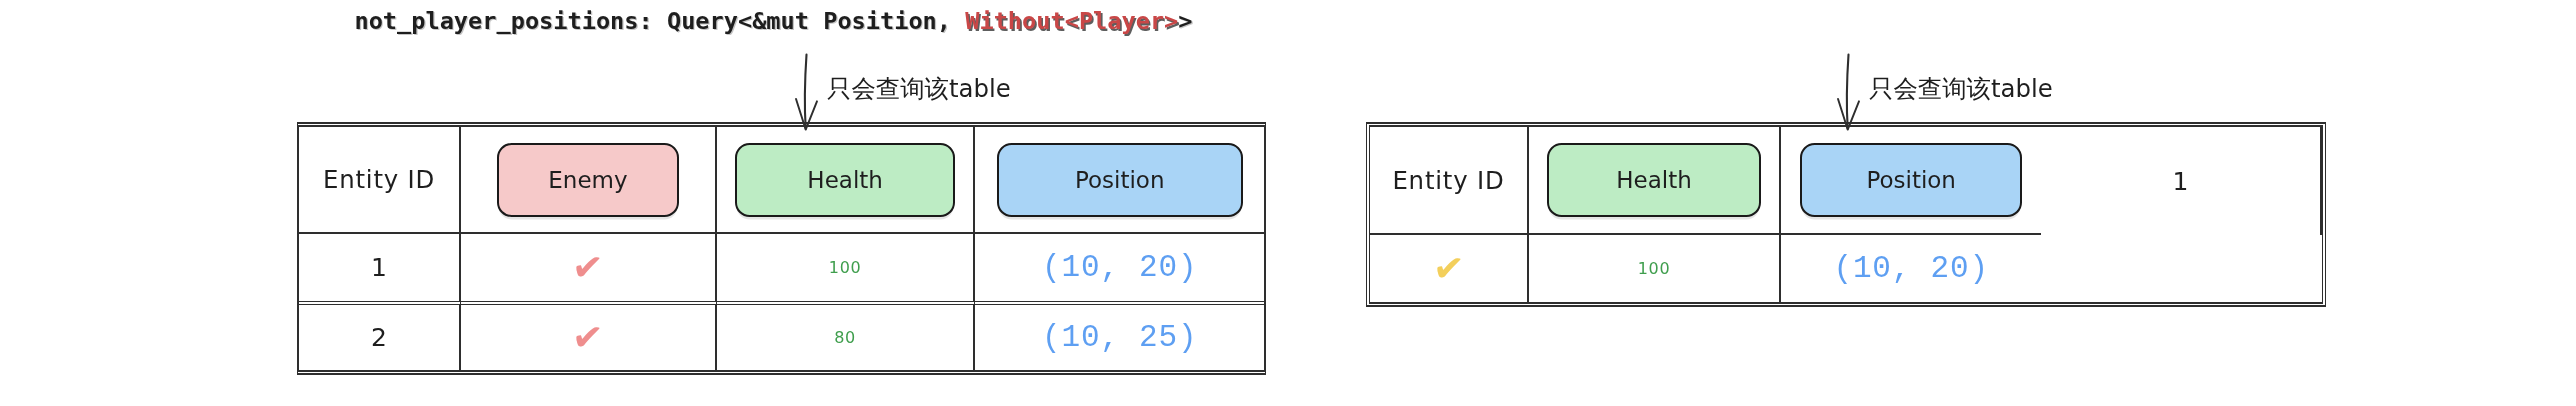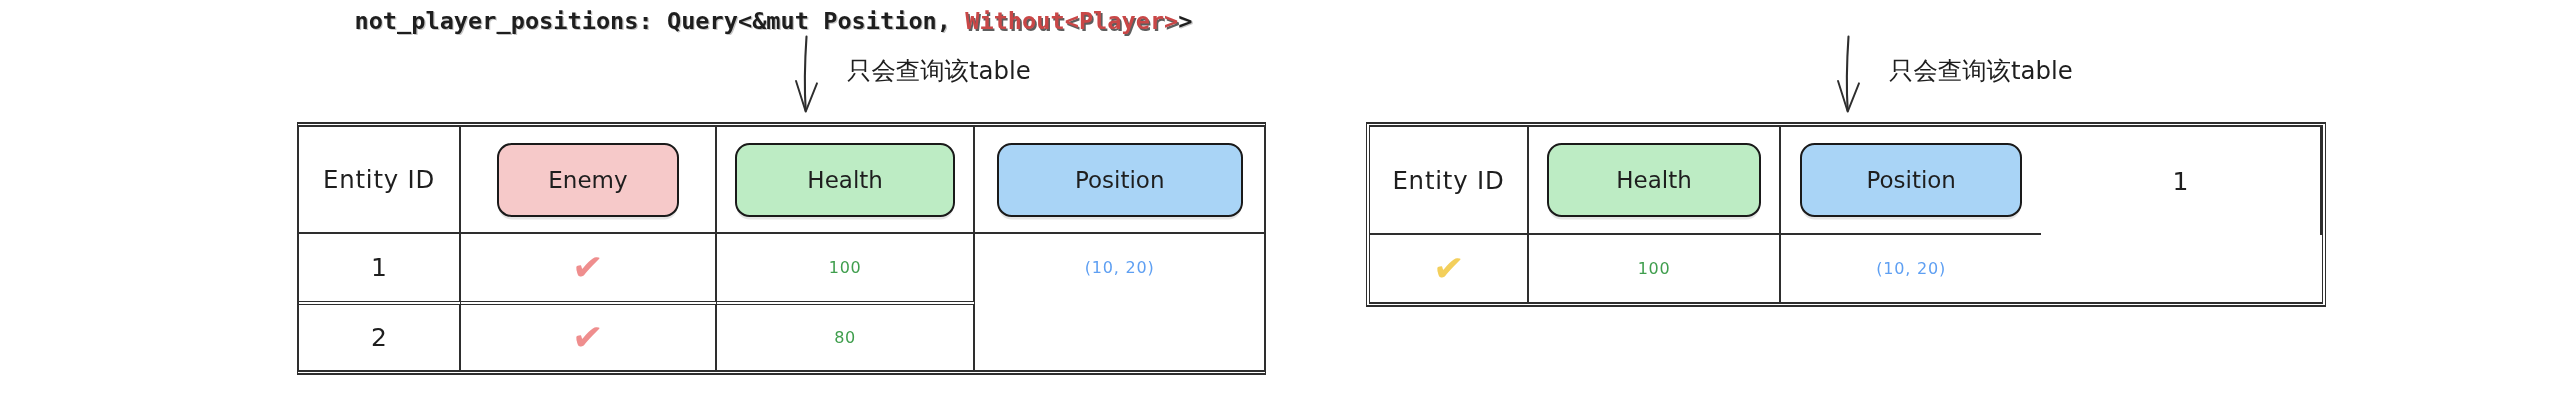--- a/index.html
+++ b/index.html
@@ -10,21 +10,21 @@
   .panel-0{left:281px;width:968px;}
   .panel-1{left:1350px;width:959px;}
 
   
   .code-title{position:absolute;top:6.5px;left:0;width:100%;text-align:center;
     font-family:"DejaVu Sans Mono", monospace;font-size:23.6px;font-weight:bold;
     white-space:pre;color:var(--text);text-shadow:1.2px 1.2px 0 rgba(90,90,90,.35);}
   .code-title .hl{color:var(--code-red);text-shadow:1.6px 1.6px 0 rgba(40,40,40,.75);}
 
   
-  .annotation{position:absolute;top:34px;display:flex;align-items:flex-start;gap:26px;}
+  .annotation{position:absolute;top:52px;display:flex;align-items:flex-start;gap:6px;}
   .panel-0 .annotation{left:511px;}
   .panel-1 .annotation{left:484px;}
   .annotation svg{display:block;}
   .annotation .cjk{font-size:24.4px;font-weight:500;margin-top:21px;color:var(--text);}
 
   
   .ecs-table{position:absolute;top:122px;left:16px;right:0;display:grid;
     border-top:5.7px double var(--line);border-bottom:5.7px double var(--line);}
   .panel-0 .ecs-table{grid-template-columns:16.8% 26.5% 26.8% 29.9%;
     grid-template-rows:107px 67px 69px;border-left:2.4px solid var(--line);border-right:2.4px solid var(--line);}
@@ -37,21 +37,21 @@
   .cell.row-sep{border-top:4.9px double var(--line);}
 
   .id-header{font-size:24.4px;font-weight:500;letter-spacing:0.8px;}
   .badge{display:flex;align-items:center;justify-content:center;height:70px;width:84%;
     border:2.8px solid var(--badge-border);border-radius:14.6px;font-size:23px;font-weight:500;
     box-shadow:0 4.1px 0 -1.6px rgba(0,0,0,0.10);}
   .badge.narrow{width:70%;justify-content:center;}
   .row-id{font-size:25px;font-weight:500;}
   .check{font-size:37px;font-weight:bold;line-height:1;transform:rotate(4deg);}
   .val-health{font-size:16px;font-weight:500;color:var(--health-green);letter-spacing:0.8px;}
-  .val-pos{font-size:16px;font-weight:500;color:var(--position-blue);letter-spacing:0.8px;}
+  .val-pos{font-size:31px;font-weight:500;color:var(--position-blue);letter-spacing:0.8px;font-family:Liberation Mono, monospace;}
 </style>
 </head>
 <body>
 
 <div class="canvas">
 
   <section class="panel panel-0">
     <div class="code-title"><span>not_player_positions: Query&lt;&amp;mut Position, </span><span class="hl">Without&lt;Player&gt;</span><span>&gt;</span></div>
 
     <div class="annotation">
@@ -95,20 +95,23 @@
         </div>
         <div class="cell row-sep">
           <span class="row-id">2</span>
         </div>
         <div class="cell row-sep">
           <span class="check" style="color: rgb(239, 142, 142);">✔</span>
         </div>
         <div class="cell row-sep">
           <span class="val-health">80</span>
         </div>
+        <div class="cell last-col row-sep">
+          <span class="val-pos">(10, 25)</span>
+        </div>
       </div>
   </section>
 
   <section class="panel panel-1">
 
     <div class="annotation">
       <svg width="29" height="81" viewBox="0 0 36 100">
         <path d="M18,3 C16,32 15,62 17,95" fill="none" stroke="#2e2e2e" stroke-width="2.6" stroke-linecap="round"></path>
         <path d="M5,58 L17,96 M31,61 L17,96" fill="none" stroke="#2e2e2e" stroke-width="2.4" stroke-linecap="round"></path>
       </svg>

